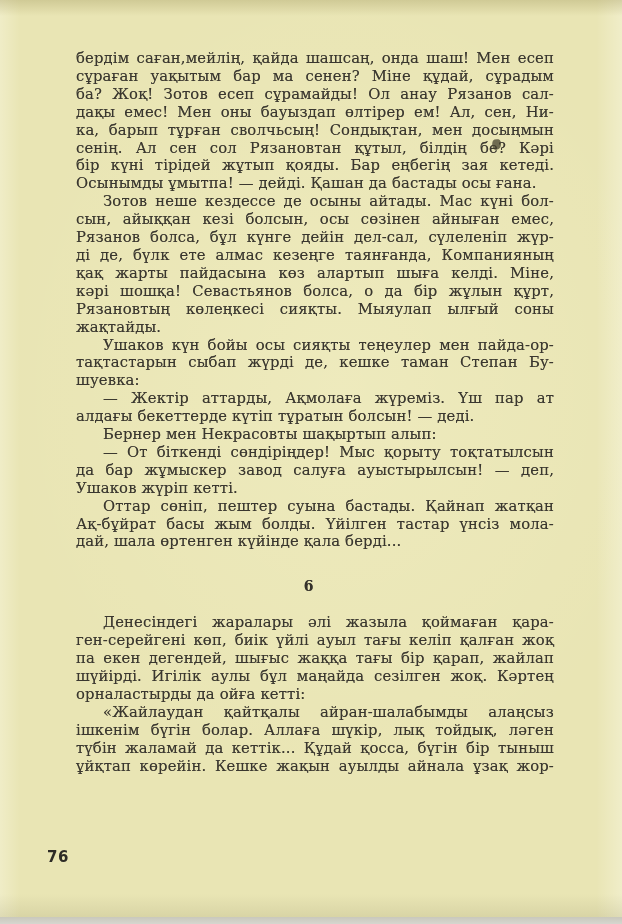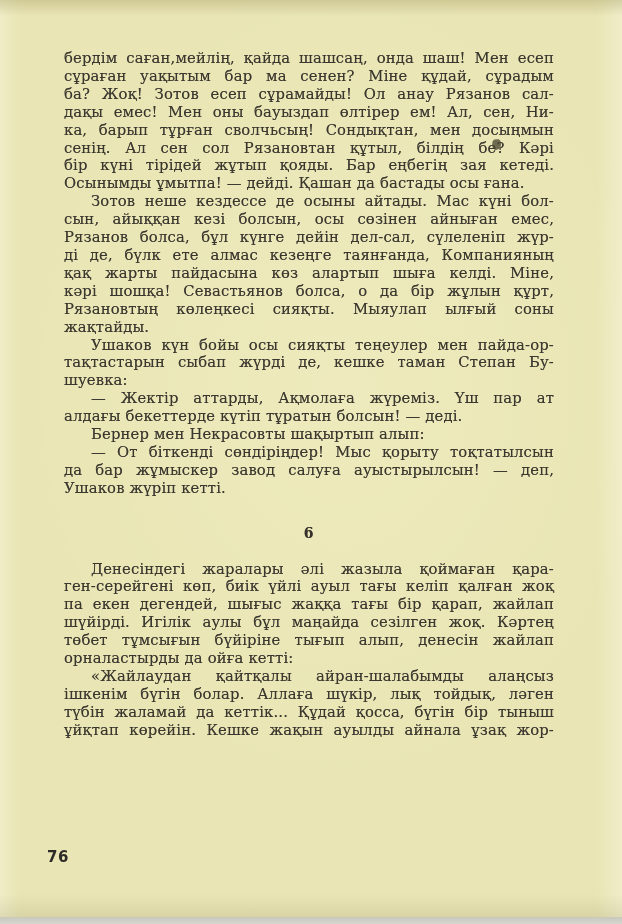--- a/index.html
+++ b/index.html
@@ -18,21 +18,21 @@
       radial-gradient(420px 520px at 55% 42%, rgba(255,252,220,.22), rgba(255,252,220,0) 80%),
       #e9e5b4;
   }
   .text-block{
     position:absolute;left:64px;top:49px;width:490px;
     font-size:14.8px;line-height:17.9px;color:#3a372f;
     letter-spacing:.15px;
     text-shadow:0 0 .5px rgba(58,55,47,.55);
   }
   .para{margin:0;}
-  .line{text-align:left;}
+  .line{text-align:left;margin-left:12px;}
   .line.just{text-align:justify;text-align-last:justify;text-justify:inter-word;}
   .line.first{text-indent:27px;}
   .section-number{
     text-align:center;font-weight:bold;font-size:14px;
     margin-top:28px;margin-bottom:17px;letter-spacing:1px;color:#35322b;
   }
   .page-number{
     position:absolute;left:47px;top:848px;
     font-family:"DejaVu Sans","Liberation Sans",sans-serif;
     font-weight:600;font-size:15px;color:#2e2c26;letter-spacing:.5px;
@@ -83,27 +83,31 @@
         <div class="line">алдағы бекеттерде күтіп тұратын болсын! — деді.</div>
       </div>
       <div class="para">
         <div class="line first">Бернер мен Некрасовты шақыртып алып:</div>
       </div>
       <div class="para">
         <div class="line just first">— От біткенді сөндіріңдер! Мыс қорыту тоқтатылсын</div>
         <div class="line just">да бар жұмыскер завод салуға ауыстырылсын! — деп,</div>
         <div class="line">Ушаков жүріп кетті.</div>
       </div>
+      <div class="para">
+        <div class="line just first">Оттар сөніп, пештер суына бастады. Қайнап жатқан</div>
+        <div class="line just">Ақ-бұйрат басы жым болды. Үйілген тастар үнсіз мола-</div>
+        <div class="line">дай, шала өртенген күйінде қала берді...</div>
+      </div>
       <div class="section-number">6</div>
       <div class="para">
         <div class="line just first">Денесіндегі жаралары әлі жазыла қоймаған қара-</div>
         <div class="line just">ген-серейгені көп, биік үйлі ауыл тағы келіп қалған жоқ</div>
         <div class="line just">па екен дегендей, шығыс жаққа тағы бір қарап, жайлап</div>
         <div class="line just">шүйірді. Игілік аулы бұл маңайда сезілген жоқ. Кәртең</div>
-        <div class="line just">төбет тұмсығын бүйіріне тығып алып, денесін жайлап</div>
         <div class="line">орналастырды да ойға кетті:</div>
       </div>
       <div class="para">
         <div class="line just first">«Жайлаудан қайтқалы айран-шалабымды алаңсыз</div>
         <div class="line just">ішкенім бүгін болар. Аллаға шүкір, лық тойдық, ләген</div>
         <div class="line just">түбін жаламай да кеттік... Құдай қосса, бүгін бір тыныш</div>
         <div class="line just">ұйқтап көрейін. Кешке жақын ауылды айнала ұзақ жор-</div>
       </div>
     </div>
   <div class="ink-blot"></div>

